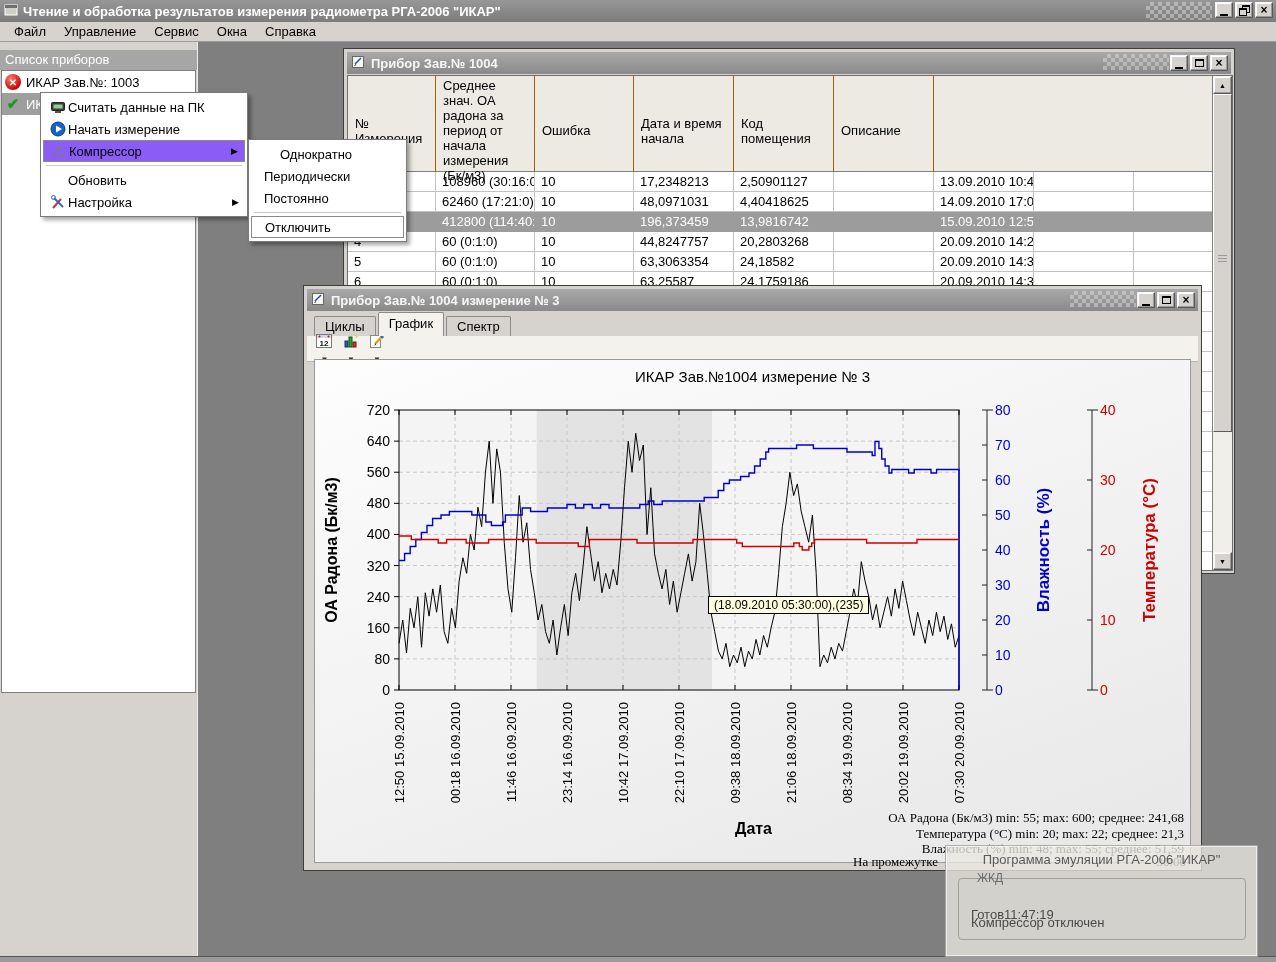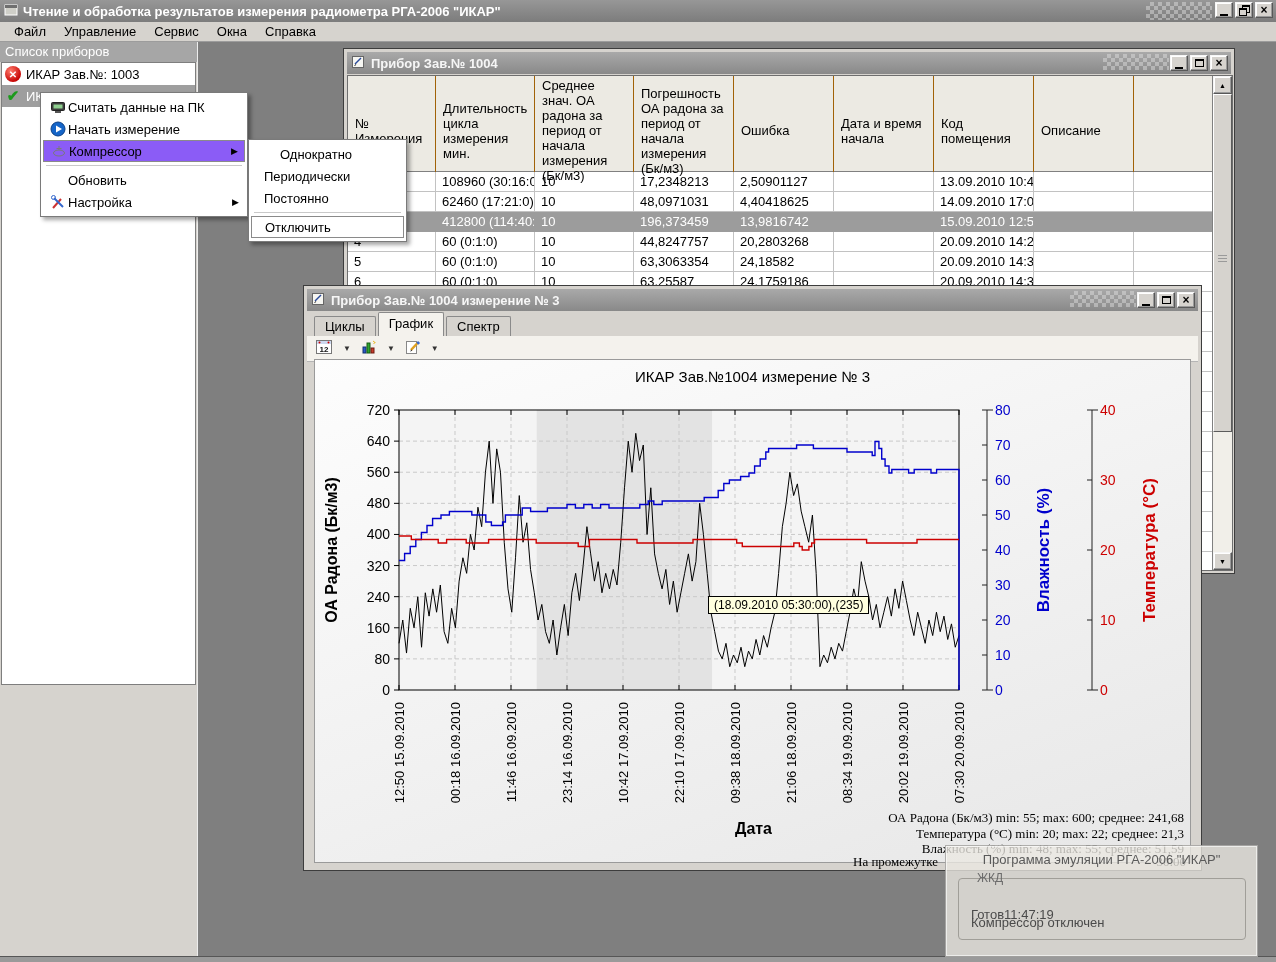--- a/index.html
+++ b/index.html
@@ -20,21 +20,21 @@
   .glyph-min{width:8px;height:2px;background:#000;margin-top:9px;}
   .glyph-max{width:9px;height:8px;border:1px solid #000;border-top-width:2px;box-sizing:border-box;}
   .glyph-restore{position:relative;width:11px;height:10px;}
   .glyph-restore:before{content:"";position:absolute;left:3px;top:0;width:6px;height:5px;border:1px solid #000;border-top-width:2px;}
   .glyph-restore:after{content:"";position:absolute;left:0;top:3px;width:6px;height:5px;border:1px solid #000;border-top-width:2px;background:#d6d3ce;}
   .glyph-close{font-weight:bold;font-size:12px;line-height:1;}
   .menubar{position:absolute;left:0;top:22px;width:1276px;height:20px;background:#d6d3ce;
     border-bottom:1px solid #9c9c9c;display:flex;align-items:center;padding-left:5px;box-sizing:border-box;}
   .menubar-item{padding:0 9px;height:20px;line-height:20px;}
   
-  .sidebar{position:absolute;left:0;top:42px;width:197px;height:649px;background:#d6d3ce;}
+  .sidebar{position:absolute;left:0;top:50px;width:197px;height:649px;background:#d6d3ce;}
   .sidebar-header{height:20px;background:#a6a6a6;color:#fff;line-height:20px;padding-left:5px;}
   .sidebar-list{position:absolute;left:1px;top:20px;width:193px;bottom:6px;background:#fff;border:1px solid #7e7e7e;}
   .sb-item{height:22px;display:flex;align-items:center;gap:5px;padding-left:3px;}
   .sb-item.selected{background:#9e9e9e;color:#fff;}
   .err-icon{width:16px;height:16px;border-radius:50%;flex:0 0 16px;
     background:radial-gradient(circle at 35% 30%,#ff7a6a,#c40000 75%);color:#fff;font-size:10px;
     font-weight:bold;display:flex;align-items:center;justify-content:center;}
   .ok-icon{color:#1c9a1c;font-size:15px;font-weight:bold;width:16px;flex:0 0 16px;text-align:center;}
   .mdi{position:absolute;left:197px;top:42px;width:1079px;height:914px;background:#7f7f7f;border-left:1px solid #ededed;box-sizing:border-box;}
   .bottom-strip{position:absolute;left:0;top:956px;width:1276px;height:6px;background:#9a9a9a;border-top:1px solid #565656;box-sizing:border-box;}
@@ -61,21 +61,21 @@
   .vthumb:after{content:"";position:absolute;left:4px;right:4px;top:158px;height:10px;
     background:repeating-linear-gradient(#0000 0 2px,#9a9a9a 2px 3px);}
   
   #chartWindow{left:303px;top:285px;width:897px;height:584px;z-index:20;}
   .tabs{position:absolute;left:3px;top:27px;height:23px;display:flex;align-items:flex-end;gap:2px;padding-left:7px;}
   .tab{height:19px;line-height:19px;padding:0 10px;background:#d6d3ce;border:1px solid #8a8a8a;border-bottom:none;
     border-radius:2px 2px 0 0;}
   .tab.active{height:23px;line-height:22px;background:#f4f2ed;position:relative;z-index:2;}
   .toolbar{position:absolute;left:3px;top:50px;right:3px;height:26px;background:#f4f2ed;
     border-bottom:1px solid #b5b5b5;display:flex;align-items:center;padding-left:9px;gap:10px;box-sizing:border-box;}
-  .tbtn{display:flex;align-items:center;gap:10px;}
+  .tbtn{display:flex;align-items:center;gap:3px;flex-direction:column;}
   .caret{font-size:8px;color:#333;}
   #chartPanel{position:absolute;left:10px;top:73px;width:877px;height:504px;
     background:linear-gradient(160deg,#fdfdfd,#e7e7e7);border:1px solid #9a9a9a;box-sizing:border-box;}
   #chart-svg{position:absolute;left:0;top:0;}
   #chart-svg text{font-family:"Liberation Sans",sans-serif;}
   .chart-title{position:absolute;left:0;top:8px;width:100%;text-align:center;font-size:15px;}
   .xlabel{position:absolute;left:0;top:460px;width:877px;text-align:center;font-size:16px;font-weight:bold;}
   .stats{position:absolute;right:6px;top:450px;text-align:right;font-family:"Liberation Serif",serif;
     font-size:13px;line-height:15.5px;}
   .interval-left{position:absolute;left:538px;top:494px;font-family:"Liberation Serif",serif;font-size:13px;}
@@ -169,23 +169,21 @@
       <span class="btn3d">
           <span class="glyph-max"></span>
         </span>
       <span class="btn3d glyph-close">×</span>
     </span>
   </div>
   <div id="tableContent">
     <div id="tableGrid">
         <div class="thead" style="display: grid; height: 96px; grid-template-columns: 88px 99px 99px 100px 100px 100px 100px 100px 80px;">
           <div class="th">№ Измерения</div>
-          <div class="th">Длительность цикла измерения мин.</div>
           <div class="th">Среднее знач. ОА радона за период от начала измерения (Бк/м3)</div>
-          <div class="th">Погрешность ОА радона за период от начала измерения (Бк/м3)</div>
           <div class="th">Ошибка</div>
           <div class="th">Дата и время начала</div>
           <div class="th">Код помещения</div>
           <div class="th">Описание</div>
         </div>
         <div class="trow" style="grid-template-columns: 88px 99px 99px 100px 100px 100px 100px 100px 80px;">
           <div class="td">1</div>
           <div class="td">108960 (30:16:0)</div>
           <div class="td">10</div>
           <div class="td">17,2348213</div>

